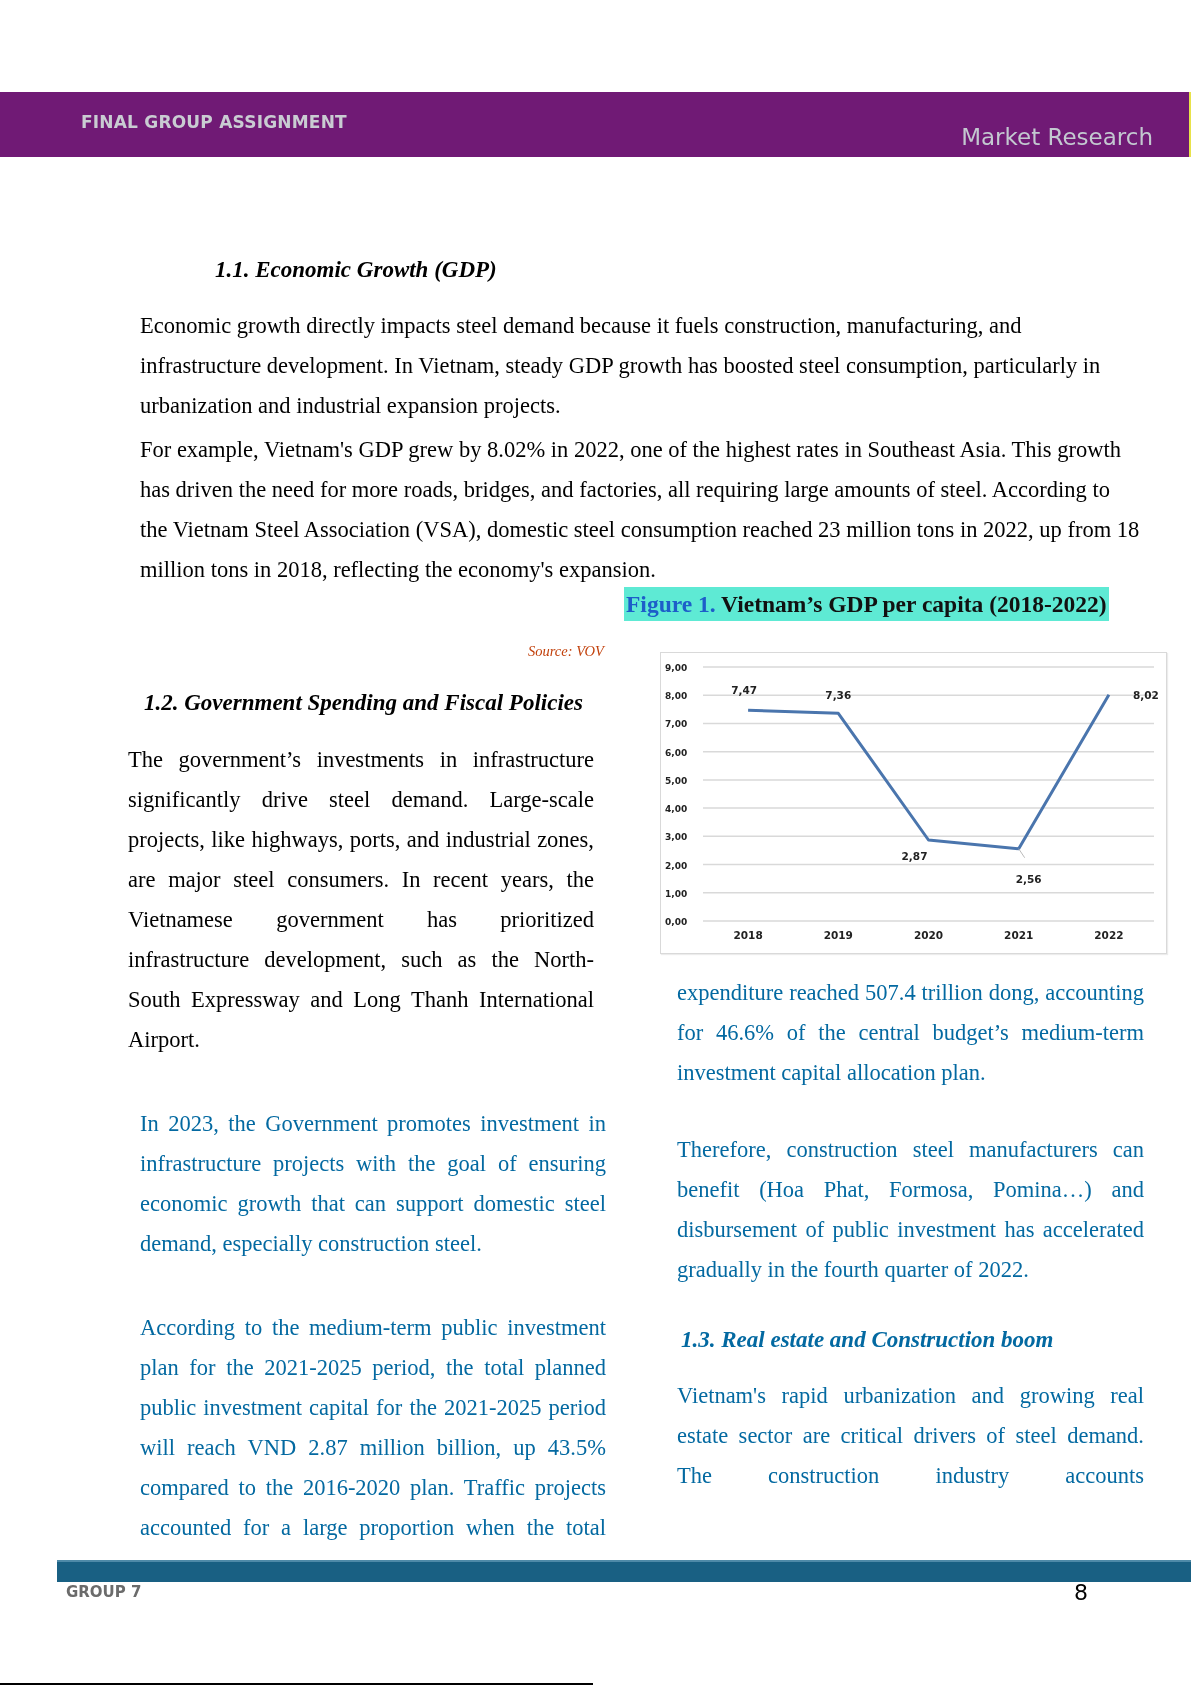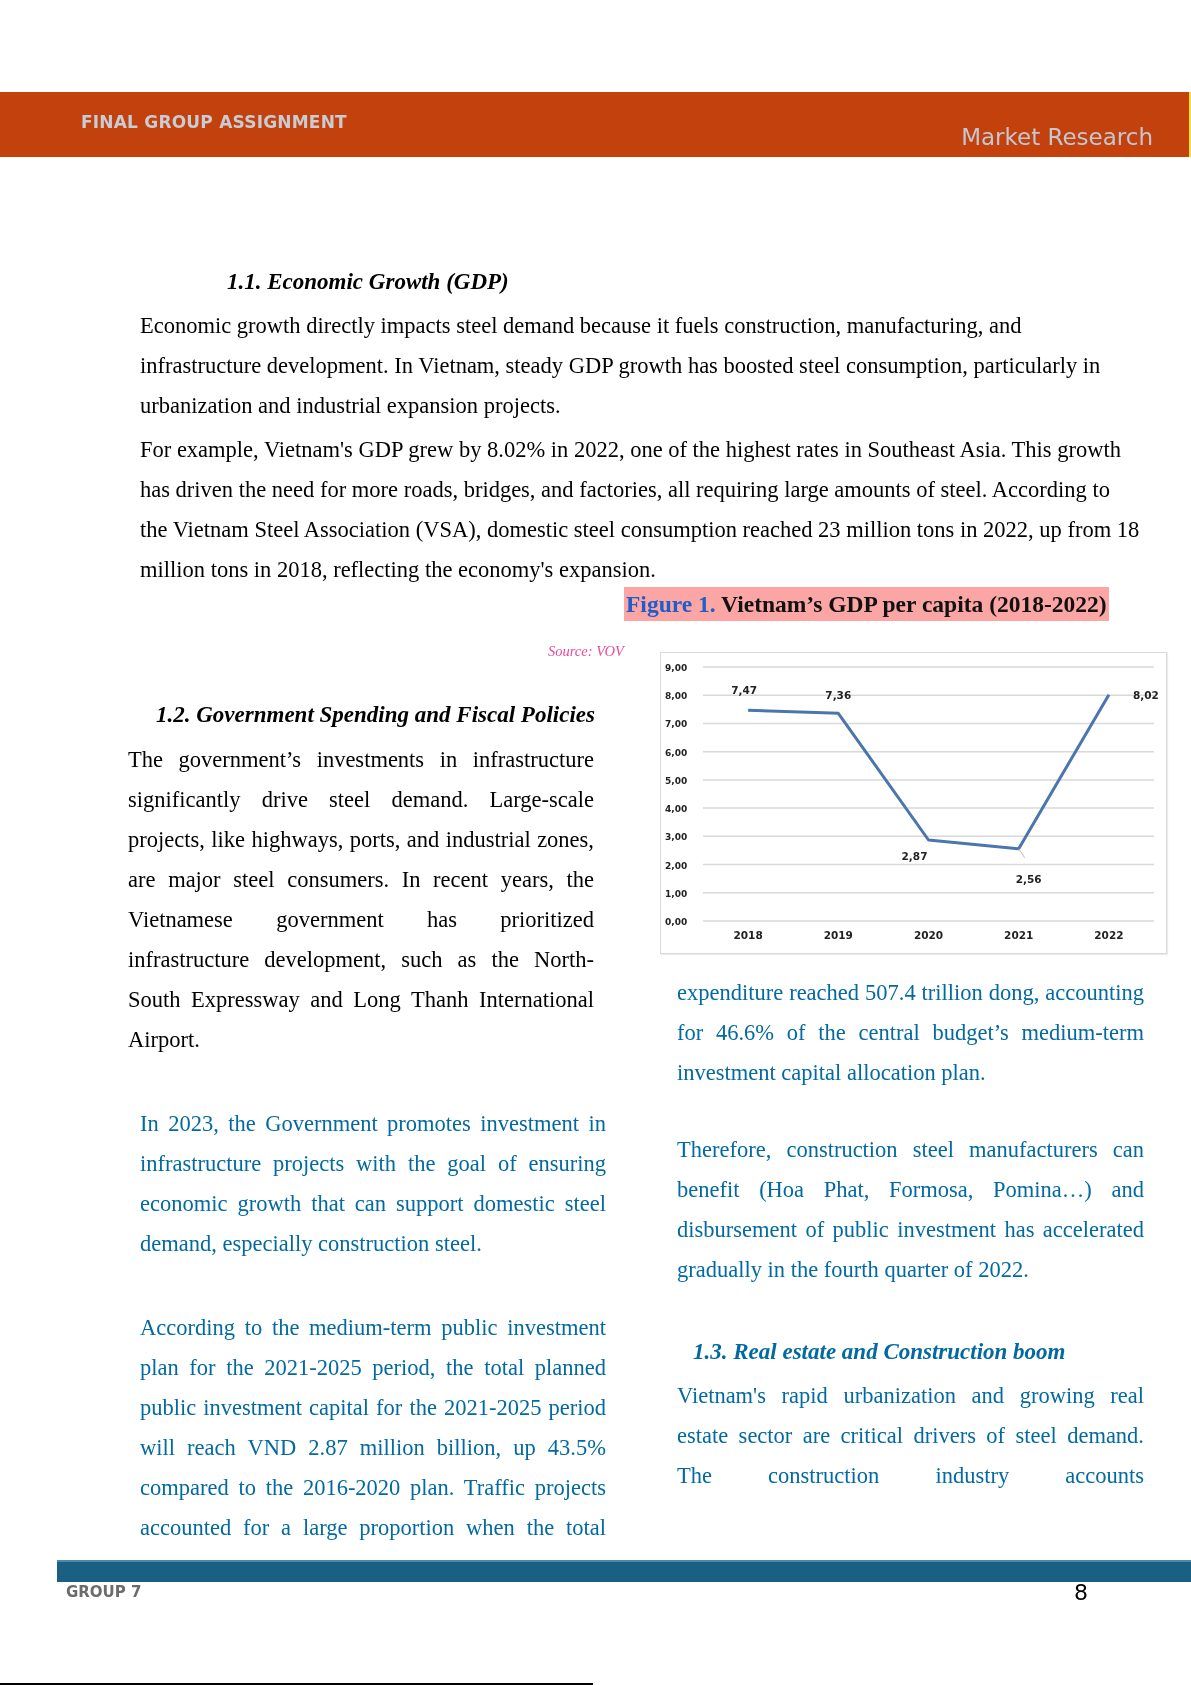--- a/index.html
+++ b/index.html
@@ -1,31 +1,31 @@
 <!DOCTYPE html>
 <html><head>
 <meta charset="utf-8">
 <style>
   html, body { margin: 0; padding: 0; background: #ffffff; }
   body { width: 1191px; height: 1685px; position: relative; overflow: hidden; font-family: "Liberation Serif", serif; color: #000; }
 
-  .header-bar { position: absolute; left: 0; top: 92px; width: 1189px; height: 65px; background: #c2410c; border-right: 2px solid #e8e24a; }
+  .header-bar { position: absolute; left: 0; top: 92px; width: 1189px; height: 65px; background: #701a75; border-right: 2px solid #e8e24a; }
   .header-left { position: absolute; left: 81px; top: 20px; font-family: "DejaVu Sans", sans-serif; font-weight: bold; font-size: 17px; color: #c9ccd2; letter-spacing: 0.2px; }
   .header-right { position: absolute; right: 36px; top: 32px; font-family: "DejaVu Sans", sans-serif; font-size: 23px; color: #c3c8d0; }
 
-  .h-sec { position: absolute; font-family: "Liberation Serif", serif; font-weight: bold; font-style: italic; font-size: 23px; margin: 16px; white-space: nowrap; }
+  .h-sec { position: absolute; font-family: "Liberation Serif", serif; font-weight: bold; font-style: italic; font-size: 23px; margin: 4px; white-space: nowrap; }
   .para { position: absolute; font-family: "Liberation Serif", serif; font-size: 22.5px; line-height: 40px; margin: 0; text-align: justify; text-align-last: left; }
   .para-wide { left: 140px; width: 1000px; text-align: left; }
   .gray { color: #0369a1; }
 
-  .caption { position: absolute; left: 624px; top: 587px; height: 34px; background: #fca5a5; font-weight: bold; font-size: 23.5px; line-height: 34px; padding: 0 2px; white-space: nowrap; }
+  .caption { position: absolute; left: 624px; top: 587px; height: 34px; background: #5eead4; font-weight: bold; font-size: 23.5px; line-height: 34px; padding: 0 2px; white-space: nowrap; }
   .caption .fig-label { color: #1d5ec9; }
   .caption .fig-title { color: #111; }
 
-  .source { position: absolute; left: 548px; top: 643px; font-style: italic; font-size: 14.5px; color: #ec4899; }
+  .source { position: absolute; left: 528px; top: 643px; font-style: italic; font-size: 14.5px; color: #c2410c; }
 
   .chart-box { position: absolute; left: 660px; top: 652px; width: 505px; height: 300px; border: 1.5px solid #d9d9d9; background: #fff; box-shadow: 1px 1px 1px #ececec; }
   .chart-box svg { position: absolute; left: 0; top: 0; }
   .ytick, .xtick, .dlabel { font-family: "DejaVu Sans", sans-serif; font-weight: bold; fill: #222; }
 
   .footer-bar { position: absolute; left: 57px; top: 1560px; width: 1134px; height: 20px; background: #196083; border-top: 2px solid #4e8aa8; }
   .footer-left { position: absolute; left: 66px; top: 1583px; font-family: "DejaVu Sans", sans-serif; font-weight: bold; font-size: 15px; color: #6b6b6b; }
   .page-num { position: absolute; left: 1074px; top: 1580px; font-family: "DejaVu Sans", sans-serif; font-size: 22px; color: #000; }
   .bottom-rule { position: absolute; left: 0; top: 1683px; width: 593px; height: 2px; background: #000; }
 </style>

